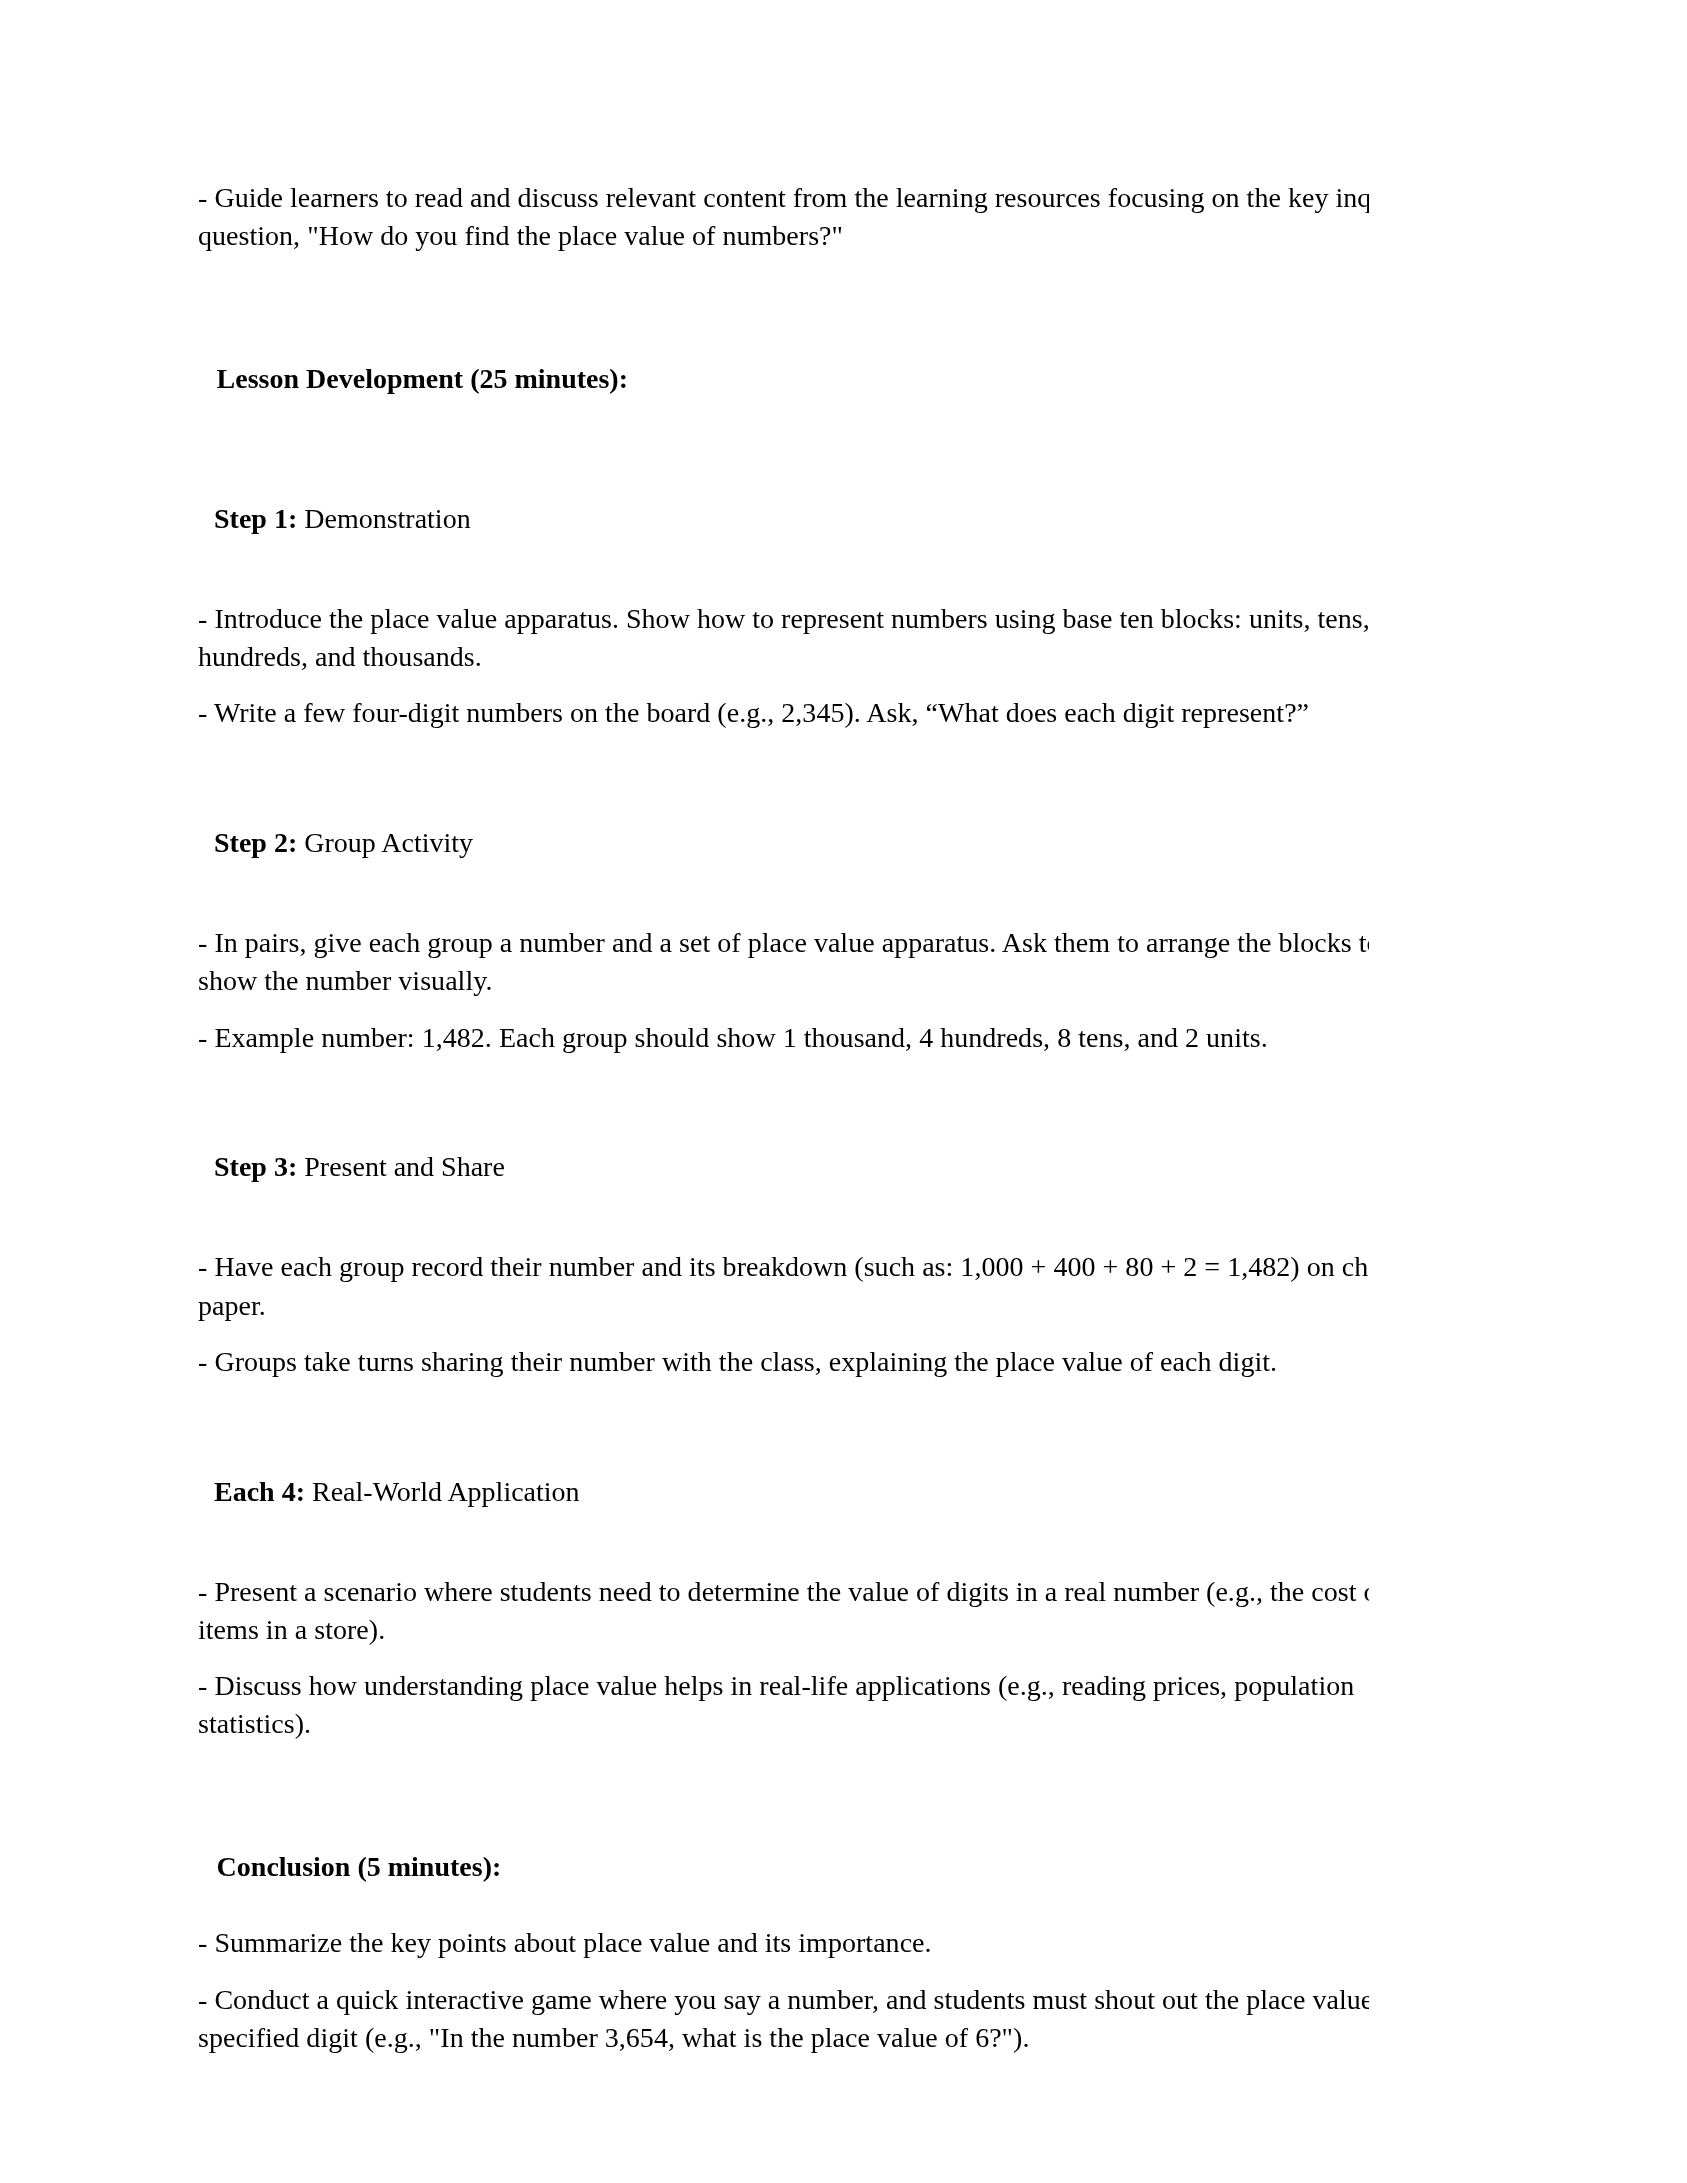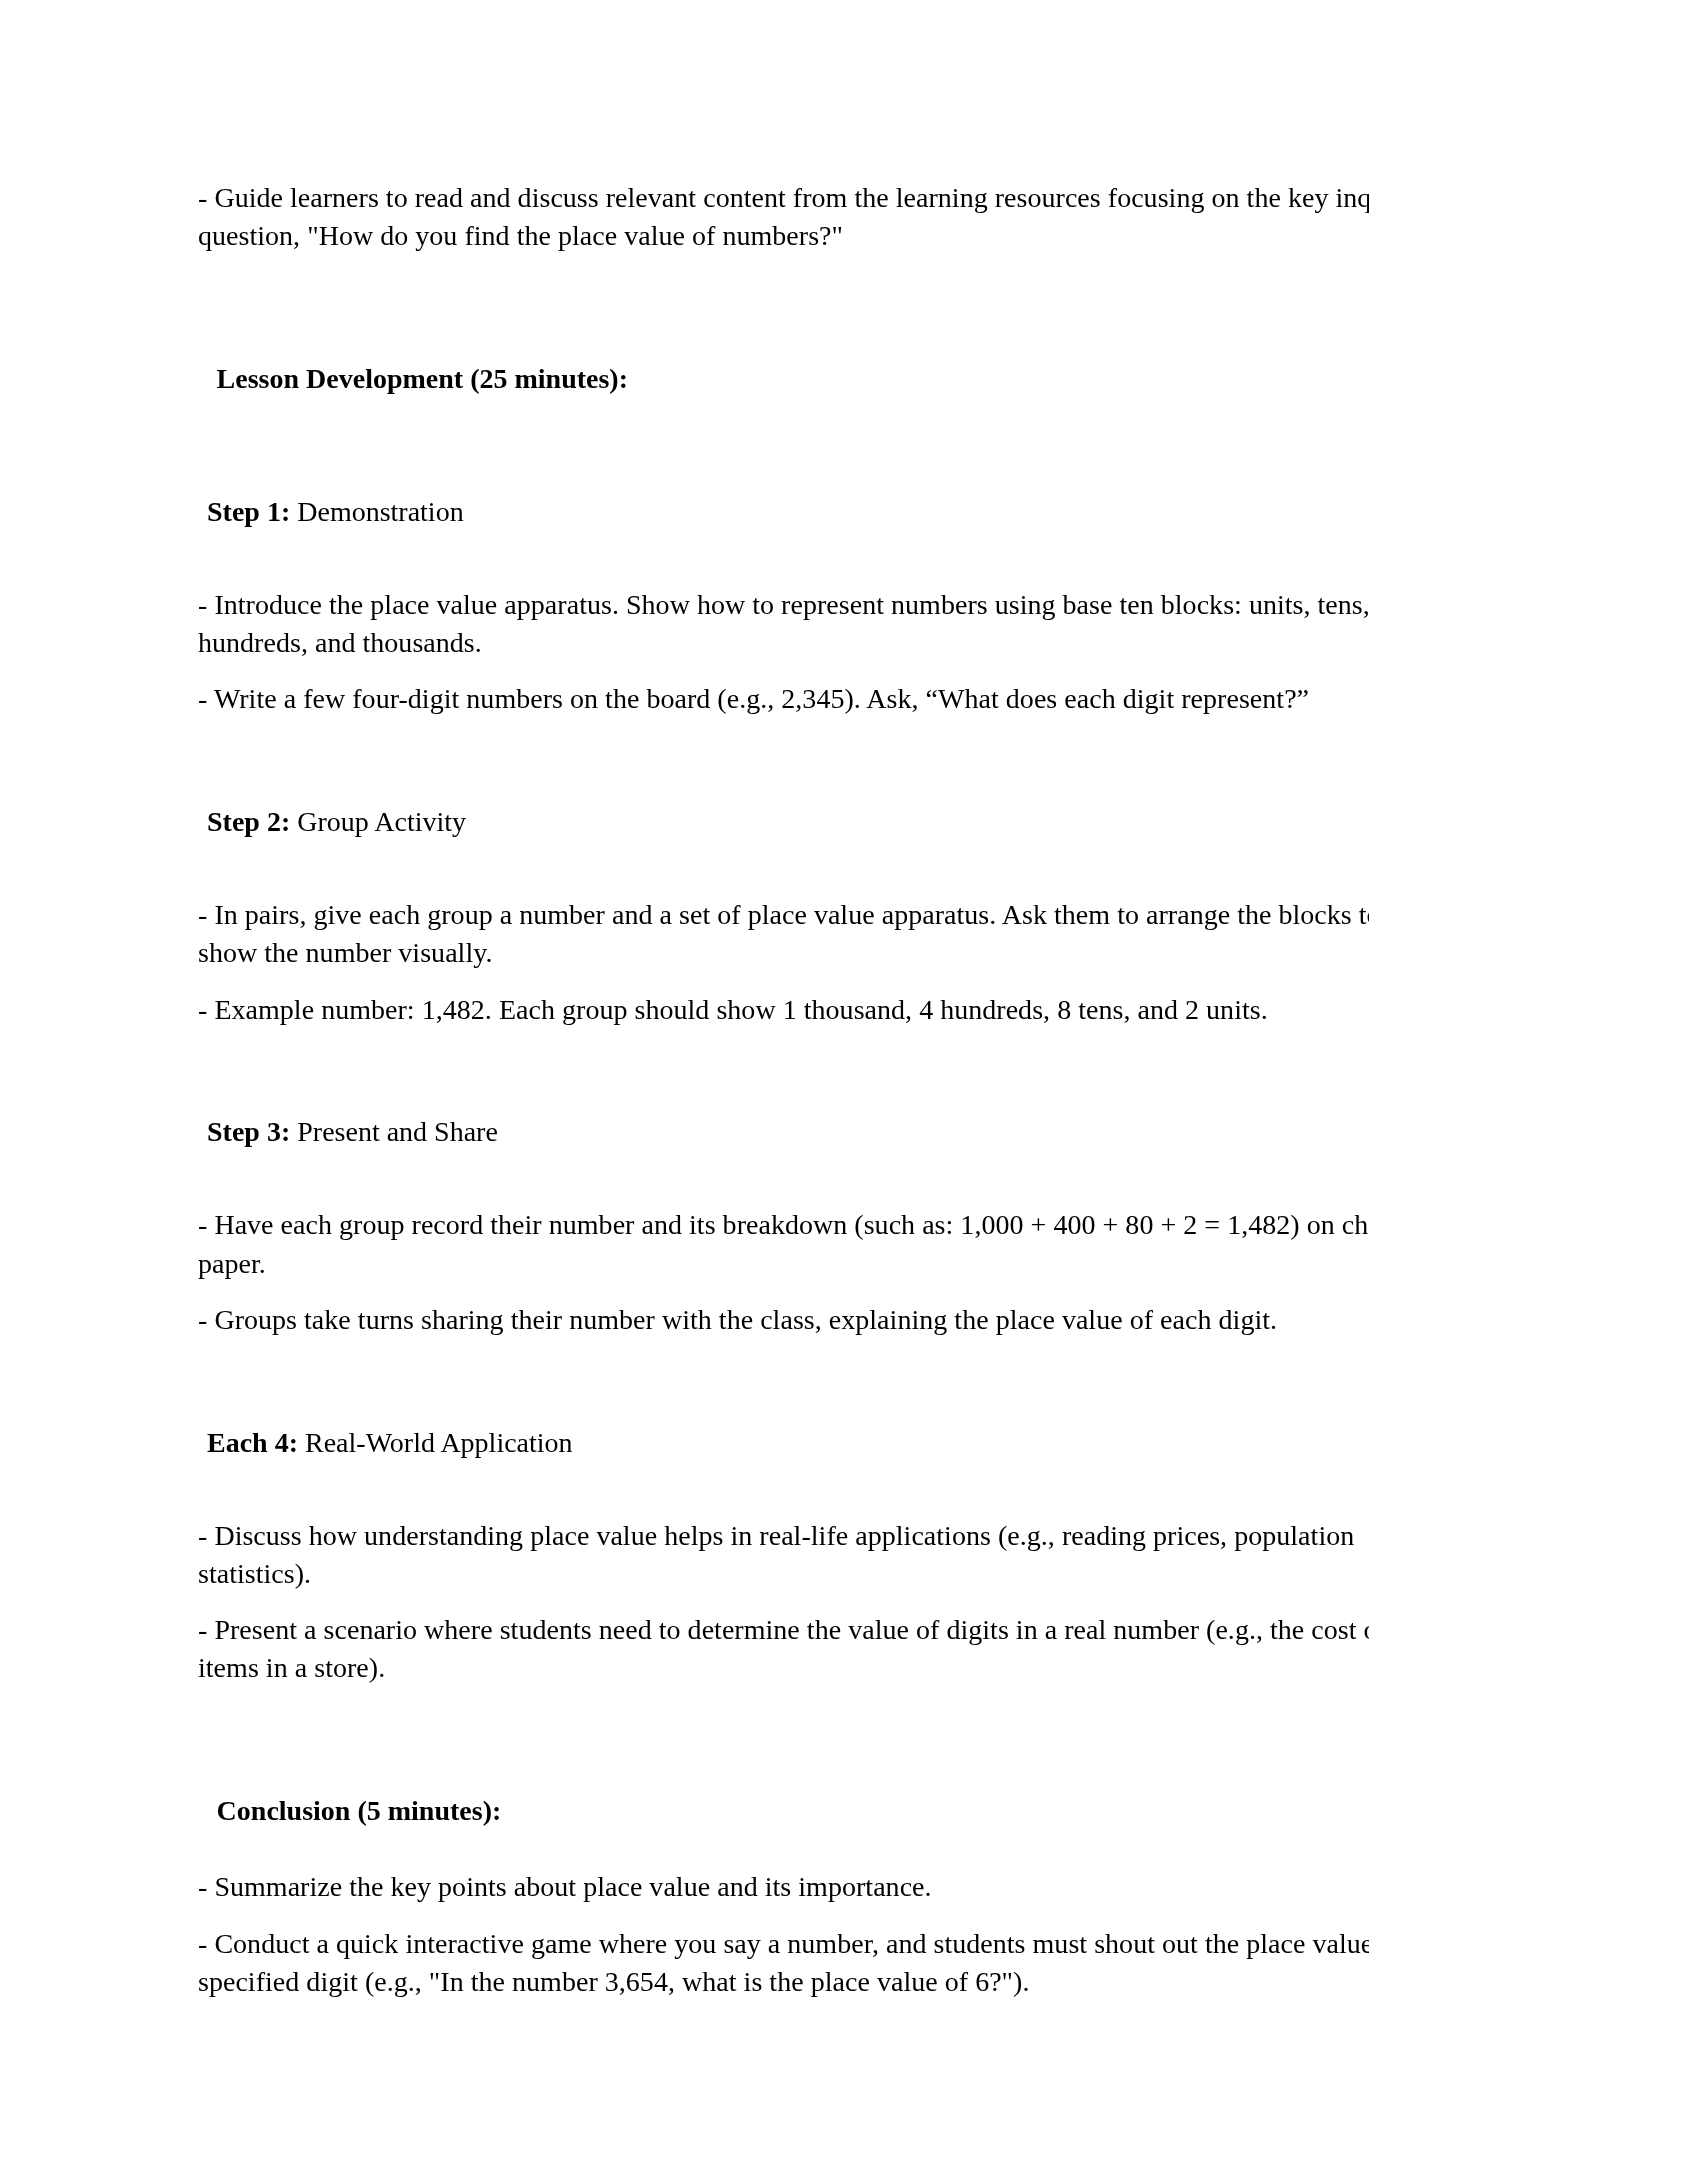--- a/index.html
+++ b/index.html
@@ -39,21 +39,21 @@
     font-size: 28px;
     font-weight: bold;
     line-height: 1.36;
     margin: 8px;
     padding-left: 10.6px;
   }
   
   .step-heading {
     font-size: 28px;
     line-height: 1.36;
-    margin: 9px;
+    margin: 16px;
   }
   .step-heading .step-label {
     font-weight: bold;
   }
   .step-heading .step-title {
     font-weight: normal;
   }
   
   .sp-xl { height: 78px; }
   .sp-lg { height: 57px; }
@@ -98,22 +98,22 @@
     <div class="sp-md"></div>
     <p class="para">- Have each group record their number and its breakdown (such as: 1,000 + 400 + 80 + 2 = 1,482) on chart paper.</p>
     <p class="para">- Groups take turns sharing their number with the class, explaining the place value of each digit.</p>
 
     <div class="sp-lg"></div>
 
     <p class="step-heading">
       <span class="step-label">Each 4:</span><span>&nbsp;</span><span class="step-title">Real-World Application</span>
     </p>
     <div class="sp-md"></div>
+    <p class="para">- Present a scenario where students need to determine the value of digits in a real number (e.g., the cost of items in a store).</p>
     <p class="para">- Discuss how understanding place value helps in real-life applications (e.g., reading prices, population statistics).</p>
-    <p class="para">- Present a scenario where students need to determine the value of digits in a real number (e.g., the cost of items in a store).</p>
 
     <div class="sp-xl"></div>
 
     <p class="section-heading">Conclusion (5 minutes):</p>
     <div class="sp-sm"></div>
     <p class="para">- Summarize the key points about place value and its importance.</p>
     <p class="para">- Conduct a quick interactive game where you say a number, and students must shout out the place value of a specified digit (e.g., "In the number 3,654, what is the place value of 6?").</p>
 
   </div>
 </div>

